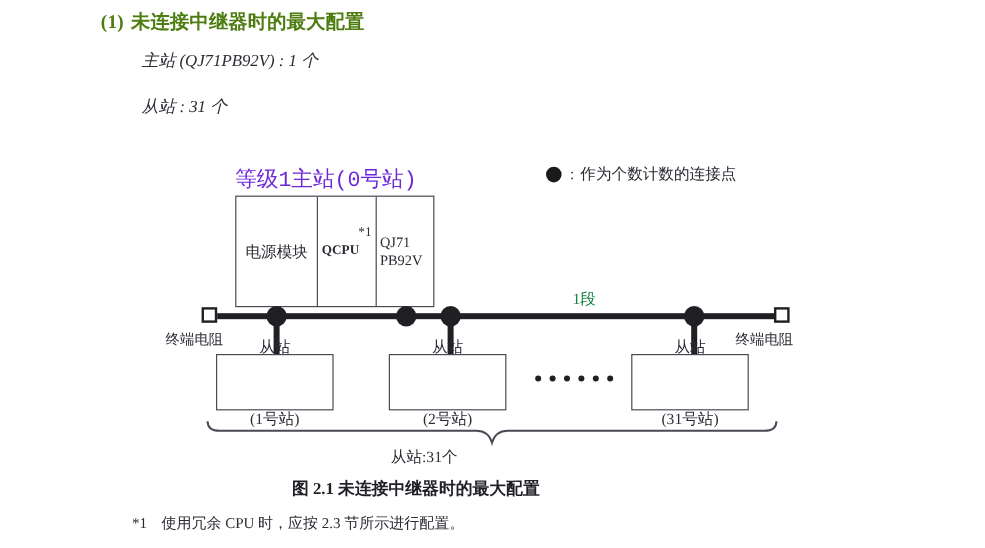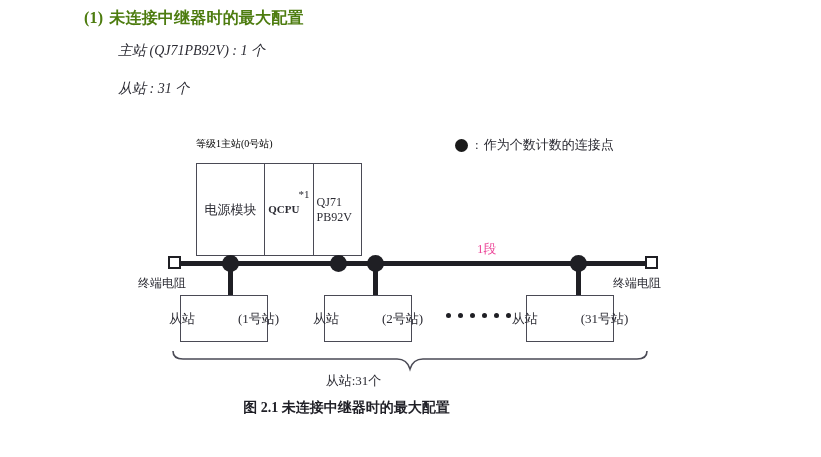--- a/index.html
+++ b/index.html
@@ -35,21 +35,21 @@
   .legend-dot{
     width:13px;height:13px;border-radius:50%;
     background:#1a1a1a;display:inline-block;margin-right:7px;
   }
   .legend-colon{font-size:13px;margin-right:5px;color:#2b2b33;}
   .legend-text{font-size:13px;color:#2b2b33;font-family:Liberation Serif, serif;}
 
   
   .master-label{
     position:absolute;left:196px;top:137px;
-    font-size:10px;white-space:nowrap;color:#000000;
+    font-size:18px;white-space:nowrap;color:#6d28d9;font-family:Liberation Mono, monospace;
   }
   .master-box{
     position:absolute;left:196px;top:163px;
     width:166px;height:93px;
     border:1px solid #4a4a55;
     box-sizing:border-box;
     display:flex;
     background:#fff;
   }
   .mcell{
@@ -89,28 +89,28 @@
 
   .node{
     position:absolute;width:17px;height:17px;border-radius:50%;
     background:#1f1f24;top:255px;
   }
   .drop{
     position:absolute;width:5px;background:#1f1f24;
   }
   .seg-label{
     position:absolute;left:477px;top:240px;
-    font-size:13px;color:#ec4899;
+    font-size:13px;color:#15803d;
   }
 
   
   .slave{
-    position:absolute;top:295px;width:88px;height:47px;
+    position:absolute;top:295px;width:98px;height:47px;
     border:1px solid #4a4a55;box-sizing:border-box;background:#fff;
-    display:flex;align-items:center;justify-content:center;
+    display:flex;flex-direction:column;align-items:center;justify-content:center;
     line-height:17px;
     gap:43px;
   }
   .slave .l{font-size:13px;color:#2b2b33;white-space:nowrap;}
 
   .ellipsis{
     position:absolute;left:446px;top:313px;
     display:flex;gap:7px;align-items:center;
   }
   .ellipsis i{width:5px;height:5px;border-radius:50%;background:#1f1f24;display:block;}
@@ -211,14 +211,17 @@
     <path d="M3 3 Q3 11 13 11 L227 11 Q237 11 240 21 Q243 11 253 11 L467 11 Q477 11 477 3" fill="none" stroke="#4a4a55" stroke-width="1.6"></path>
   </svg>
   <div class="brace-label">
     <span>从站:31个</span>
   </div>
 
   <div class="caption">
     <span>图 2.1  未连接中继器时的最大配置</span>
   </div>
 
+  <div class="footnote">
+    <span class="fn-mark">*1</span><span>使用冗余 CPU 时，应按 2.3 节所示进行配置。</span>
+  </div>
 
 </div>
 
 </body></html>

